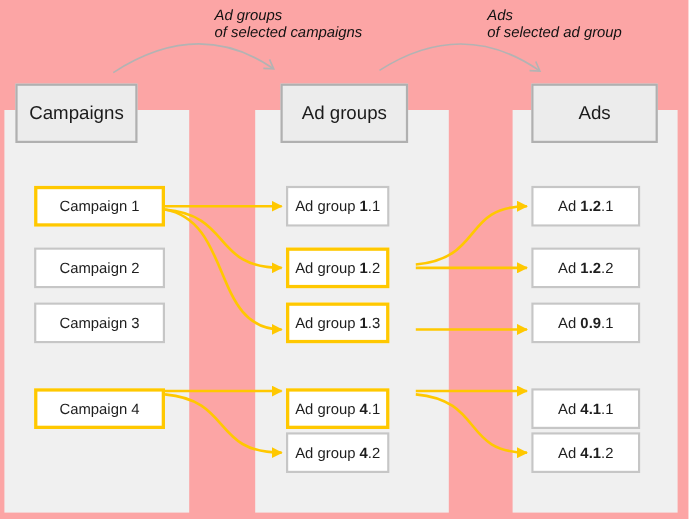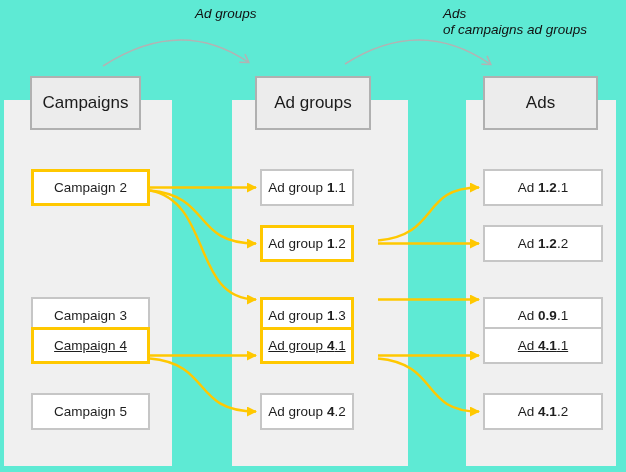--- a/index.html
+++ b/index.html
@@ -1,46 +1,46 @@
 <!DOCTYPE html>
 <html><head>
 <meta charset="utf-8">
 <style>
   html,body{margin:0;padding:0;background:#fff;}
   #stage{
-    position:relative;width:626px;height:472px;background:#5eead4;overflow:hidden;
+    position:relative;width:626px;height:472px;background:#fca5a5;overflow:hidden;
     font-family:"Liberation Sans","DejaVu Sans",sans-serif;color:#1e1e1e;
   }
   .strip{position:absolute;top:100px;height:366px;background:#f0f0f0;}
   #strip-campaigns{left:4px;width:168px;}
   #strip-adgroups{left:232px;width:176px;}
   #strip-ads{left:466px;width:150px;}
 
   .hdr{
     position:absolute;top:76px;height:54px;box-sizing:border-box;
     background:#ececec;border:2px solid #b0b0b0;
     display:flex;align-items:center;justify-content:center;
     font-size:17px;color:#1b1b1b;
   }
-  #hdr-campaigns{left:30px;width:111px;}
+  #hdr-campaigns{left:14px;width:111px;}
   #hdr-adgroups{left:255px;width:116px;}
   #hdr-ads{left:483px;width:115px;}
 
   .box{
     position:absolute;height:37px;box-sizing:border-box;background:#fff;
     border:2px solid #c6c6c6;
     display:flex;align-items:center;justify-content:center;
     font-size:13.5px;color:#1e1e1e;white-space:pre;
   }
   .box.hl{border:3px solid #ffc800;}
   .box b{font-weight:bold;}
   .col0{left:31px;width:119px;}
   .col1{left:260px;width:94px;}
-  .col2{left:483px;width:120px;}
-  .row0{top:169px;} .row1{top:225px;} .row2{top:297px;} .row3{top:327px;text-decoration:underline;} .row4{top:393px;}
+  .col2{left:483px;width:99px;}
+  .row0{top:169px;} .row1{top:225px;} .row2{top:275px;} .row3{top:353px;} .row4{top:393px;}
 
   .flow-label{
     position:absolute;top:6px;font-style:italic;font-size:13.5px;line-height:16px;
     color:#111;white-space:pre;
   }
   #flow-label-adgroups{left:195px;}
   #flow-label-ads{left:443px;}
 
   #arrows{position:absolute;left:0;top:0;pointer-events:none;}
   .conn{fill:none;stroke:#ffc800;stroke-width:2.4px;}
@@ -48,31 +48,31 @@
 </style>
 </head>
 <body>
 
 <div id="stage">
 
   <div class="strip" id="strip-campaigns"></div>
   <div class="strip" id="strip-adgroups"></div>
   <div class="strip" id="strip-ads"></div>
 
-  <div class="flow-label" id="flow-label-adgroups"><span>Ad groups</span><br></div>
-  <div class="flow-label" id="flow-label-ads"><span>Ads</span><br><span>of campaigns ad groups</span></div>
+  <div class="flow-label" id="flow-label-adgroups"><span>Ad groups</span><br><span>of selected campaigns</span></div>
+  <div class="flow-label" id="flow-label-ads"><span>Ads</span><br><span>of selected ad group</span></div>
 
   <div class="hdr" id="hdr-campaigns">Campaigns</div>
   <div class="hdr" id="hdr-adgroups">Ad groups</div>
   <div class="hdr" id="hdr-ads">Ads</div>
 
-  <div class="box col0 row0 hl"><span>Campaign 2</span></div>
+  <div class="box col0 row0 hl"><span>Campaign 1</span></div>
+  <div class="box col0 row1"><span>Campaign 2</span></div>
   <div class="box col0 row2"><span>Campaign 3</span></div>
   <div class="box col0 row3 hl"><span>Campaign 4</span></div>
-  <div class="box col0 row4"><span>Campaign 5</span></div>
 
   <div class="box col1 row0"><span>Ad group </span><b>1</b><span>.1</span></div>
   <div class="box col1 row1 hl"><span>Ad group </span><b>1</b><span>.2</span></div>
   <div class="box col1 row2 hl"><span>Ad group </span><b>1</b><span>.3</span></div>
   <div class="box col1 row3 hl"><span>Ad group </span><b>4</b><span>.1</span></div>
   <div class="box col1 row4"><span>Ad group </span><b>4</b><span>.2</span></div>
 
   <div class="box col2 row0"><span>Ad </span><b>1.2</b><span>.1</span></div>
   <div class="box col2 row1"><span>Ad </span><b>1.2</b><span>.2</span></div>
   <div class="box col2 row2"><span>Ad </span><b>0.9</b><span>.1</span></div>

